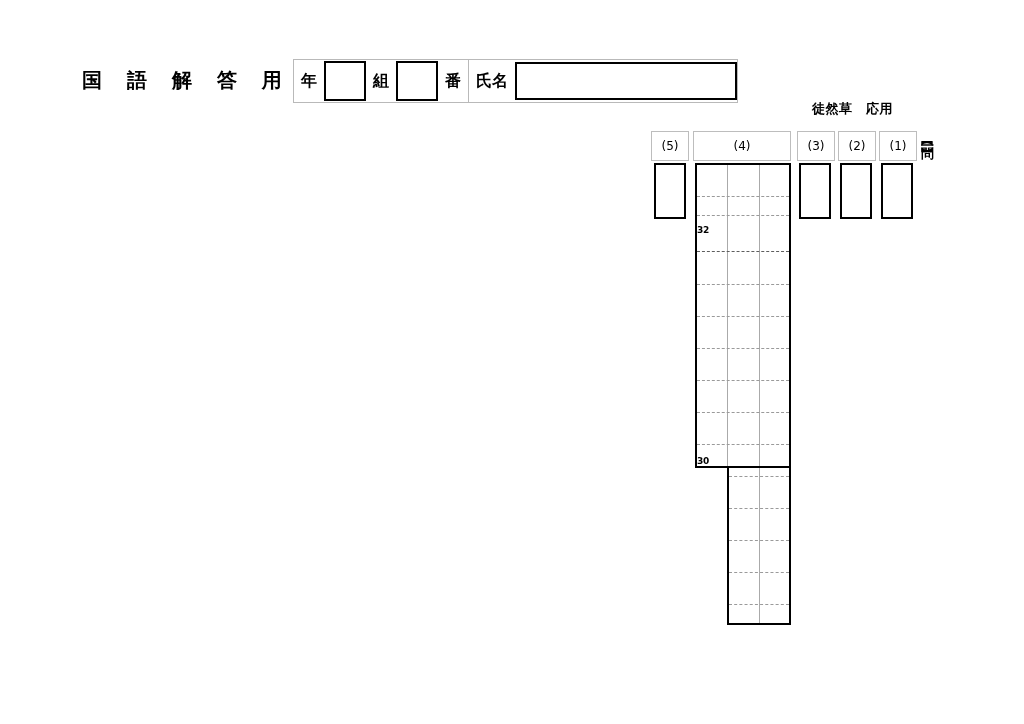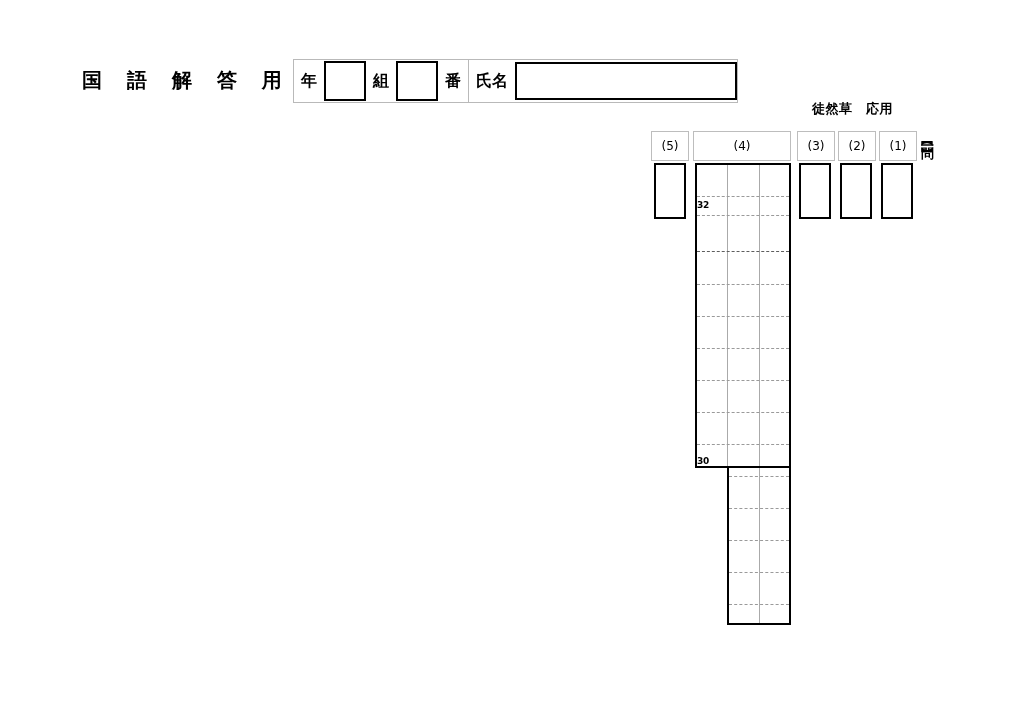--- a/index.html
+++ b/index.html
@@ -192,21 +192,21 @@
       <div class="hline" style="left:697px; top:380px; width:92px;"></div>
       <div class="hline" style="left:697px; top:412px; width:92px;"></div>
       <div class="hline" style="left:697px; top:444px; width:92px;"></div>
 
       <div class="hline" style="left:729px; top:476px; width:60px;"></div>
       <div class="hline" style="left:729px; top:508px; width:60px;"></div>
       <div class="hline" style="left:729px; top:540px; width:60px;"></div>
       <div class="hline" style="left:729px; top:572px; width:60px;"></div>
       <div class="hline" style="left:729px; top:604px; width:60px;"></div>
 
-      <div class="count-mark" style="left:697px; top:201px;">32</div>
+      <div class="count-mark" style="left:697px; top:226px;">32</div>
       <div class="count-mark" style="left:697px; top:457px;">30</div>
     </div>
 
     <div class="q-head" style="left:797px; top:131px; width:38px; height:30px;">(3)</div>
     <div class="q-box" style="left:799px; top:163px; width:32px; height:56px;"></div>
 
     <div class="q-head" style="left:838px; top:131px; width:38px; height:30px;">(2)</div>
     <div class="q-box" style="left:840px; top:163px; width:32px; height:56px;"></div>
 
     <div class="q-head" style="left:879px; top:131px; width:38px; height:30px;">(1)</div>

